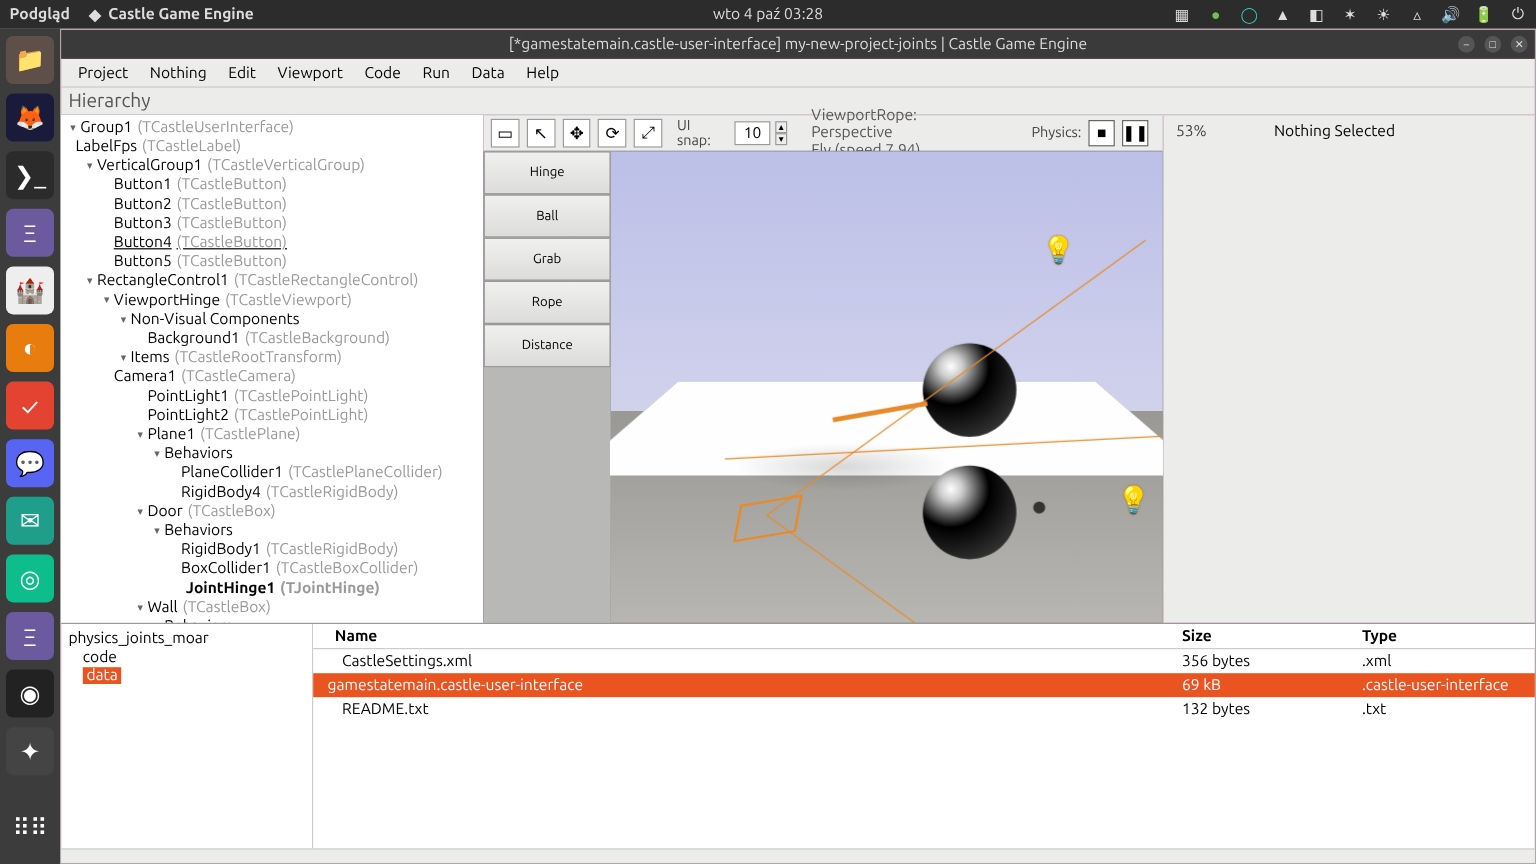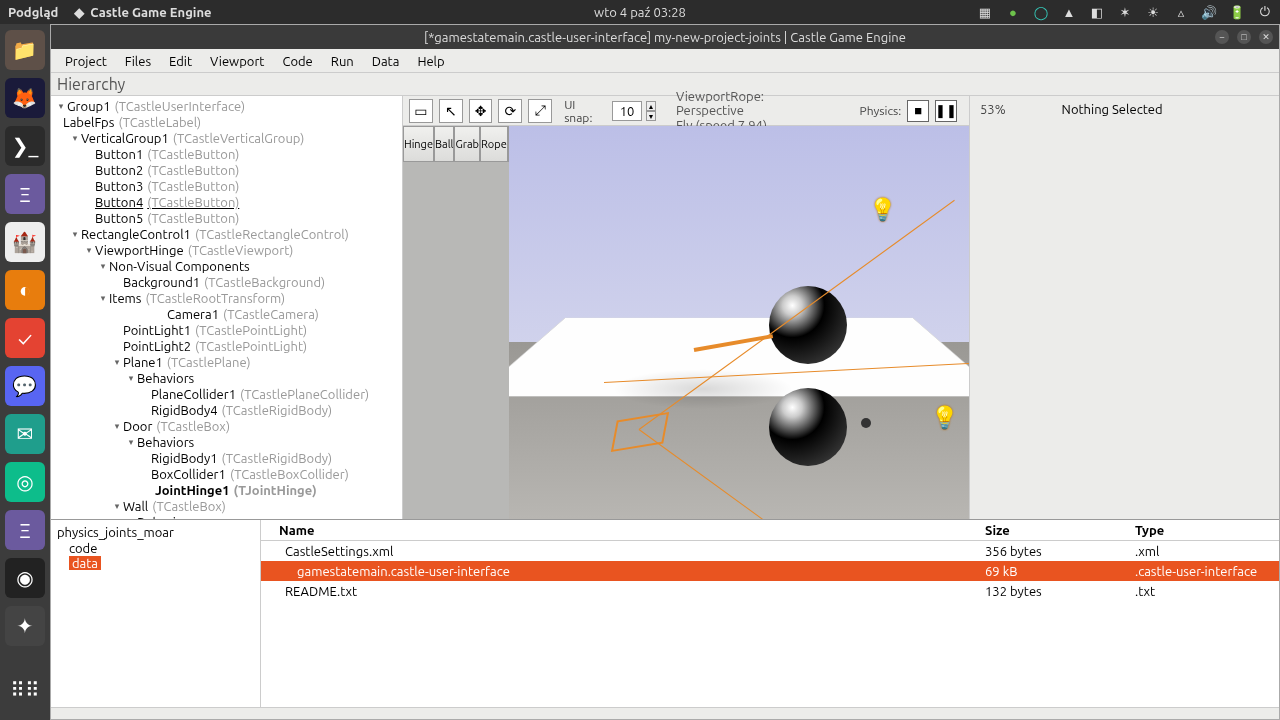--- a/index.html
+++ b/index.html
@@ -46,21 +46,21 @@
 .toolbar .lbl { font-size: 12px; color: #444; }
 .snapin { width: 30px; height: 20px; border: 1px solid #999; text-align: center; background:#fff;}
 .spinbtns { display:flex; flex-direction:column; margin-left:-2px;}
 .spinbtn { width:10px; height:10px; font-size:7px; background:#eee; border:1px solid #999; cursor:pointer; display:flex;align-items:center;justify-content:center;}
 .vpinfo { font-size: 11px; color: #555; margin-left: 14px; line-height: 1.1;}
 .physbtn { width: 22px; height: 22px; border: 1px solid #666; display:flex; align-items:center; justify-content:center; cursor:pointer; background:#fff;}
 .spacer { flex: 1; }
 
 
 .viewport-wrap { flex: 1; display: flex; background: #6f6f6f; }
-.vp-sidebar { width: 106px; background: #b8b8b6; display: flex; }
+.vp-sidebar { width: 106px; background: #b8b8b6; display: flex; flex-direction: column; }
 .vpbtn { height: 36px; background: linear-gradient(#f0f0ee,#dcdcda); border: 1px solid #999; margin: 0; display: flex; align-items: center; justify-content: center; font-size: 11px; cursor: pointer; }
 .vp-canvas { flex: 1; position: relative; overflow: hidden; }
 .sky { position:absolute; inset:0; background: linear-gradient(#bcbfe7 0%, #d0d2ec 55%, #9a9894 55%, #b8b6b2 100%); }
 .floor { position:absolute; left:50%; bottom:60px; transform:translateX(-50%) perspective(500px) rotateX(70deg); width:420px; height:220px; background:#fefefe; border:1px solid #ddd; }
 .shadow { position:absolute; left:50%; bottom:110px; transform:translateX(-70%); width:180px; height:40px; background:radial-gradient(ellipse, rgba(0,0,0,0.15), transparent 70%); border-radius:50%;}
 .sphere { position:absolute; border-radius:50%; background: radial-gradient(circle at 30% 25%, #fff 0%, #ccc 12%, #000 40%, #333 80%, #111 100%); }
 .sphere1 { width:78px; height:78px; left:260px; top:160px; }
 .sphere2 { width:78px; height:78px; left:260px; top:262px; }
 .dot { position:absolute; width:10px; height:10px; border-radius:50%; background:#333; left:352px; top:292px;}
 .bulb { position:absolute; font-size:22px; color:#f4a02b; filter: drop-shadow(0 0 1px #b86a00);}
@@ -145,21 +145,21 @@
     <span>[*gamestatemain.castle-user-interface] my-new-project-joints | Castle Game Engine</span>
     <div class="winbtns">
       <span class="winbtn">–</span>
       <span class="winbtn">□</span>
       <span class="winbtn">✕</span>
     </div>
   </div>
 
   <div class="menubar" id="menubar">
       <span class="menuitem">Project</span>
-      <span class="menuitem">Files</span>
+      <span class="menuitem">Nothing</span>
       <span class="menuitem">Edit</span>
       <span class="menuitem">Viewport</span>
       <span class="menuitem">Code</span>
       <span class="menuitem">Run</span>
       <span class="menuitem">Data</span>
       <span class="menuitem">Help</span>
     </div>
   <div class="hierarchy-label">Hierarchy</div>
 
   <div class="main">
@@ -224,21 +224,21 @@
           <div class="treerow" style="padding-left: 60px;">
             <span class="tw"></span>
             <span class="tname">Background1</span>
             <span class="ttype">(TCastleBackground)</span>
           </div>
           <div class="treerow" style="padding-left: 46px;">
             <span class="tw">▾</span>
             <span class="tname">Items</span>
             <span class="ttype">(TCastleRootTransform)</span>
           </div>
-          <div class="treerow" style="padding-left: 60px; margin-left: 44px;">
+          <div class="treerow" style="padding-left: 32px;">
             <span class="tw"></span>
             <span class="tname">Camera1</span>
             <span class="ttype">(TCastleCamera)</span>
           </div>
           <div class="treerow" style="padding-left: 60px;">
             <span class="tw"></span>
             <span class="tname">PointLight1</span>
             <span class="ttype">(TCastlePointLight)</span>
           </div>
           <div class="treerow" style="padding-left: 60px;">
@@ -373,21 +373,21 @@
             <div class="col-size">Size</div>
             <div class="col-type">Type</div>
           </div>
           <div id="filerows">
               <div class="frow">
                 <div class="col-name" style="padding-left:24px">CastleSettings.xml</div>
                 <div class="col-size">356 bytes</div>
                 <div class="col-type">.xml</div>
               </div>
               <div class="frow sel">
-                <div class="col-name" style="padding-left:36px">gamestatemain.castle-user-interface</div>
+                <div class="col-name" style="padding-left:12px">gamestatemain.castle-user-interface</div>
                 <div class="col-size">69 kB</div>
                 <div class="col-type">.castle-user-interface</div>
               </div>
               <div class="frow">
                 <div class="col-name" style="padding-left:24px">README.txt</div>
                 <div class="col-size">132 bytes</div>
                 <div class="col-type">.txt</div>
               </div>
             </div>
         </div>

